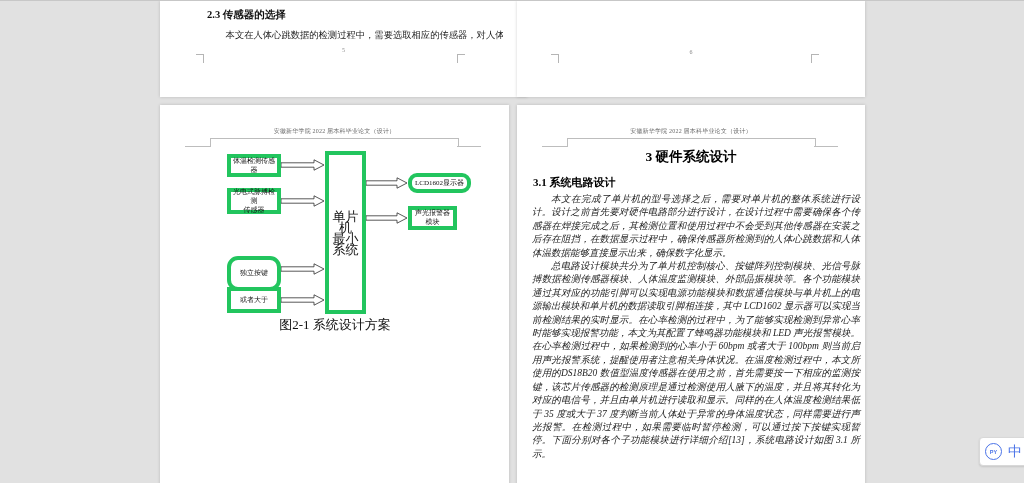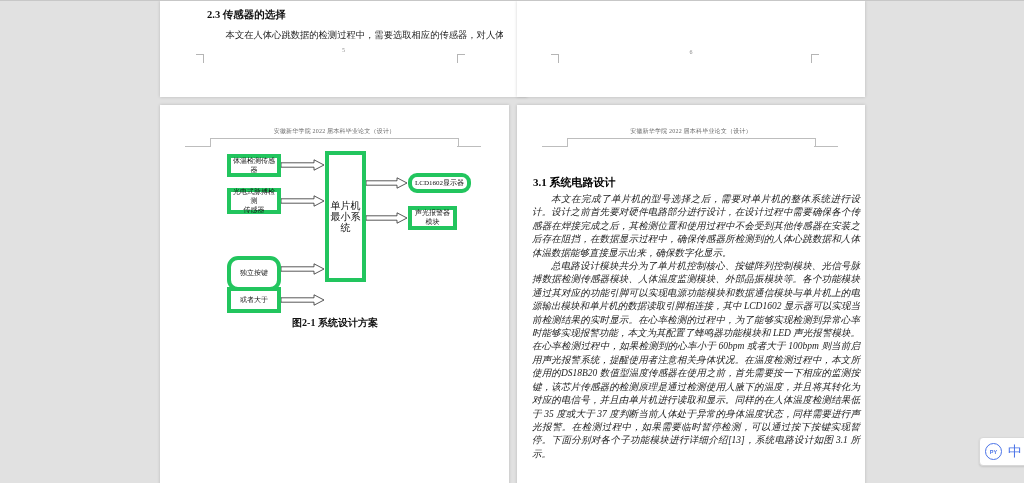--- a/index.html
+++ b/index.html
@@ -48,21 +48,21 @@
   }
 
   
   .dbox{
     position:absolute; box-sizing:border-box; border:4px solid #22c55e; background:#fff;
     display:flex; align-items:center; justify-content:center; text-align:center;
     font-size:7px; line-height:9px; color:#111; white-space:pre-line;
   }
   .harrow{ position:absolute; }
   .figcap{ position:absolute; left:60px; top:211px; width:230px; text-align:center;
-    font-size:10px; font-weight:bold; color:#111; }
+    font-size:13px; font-weight:normal; color:#111; }
 
   
   .ime{
     position:absolute; left:979px; top:436px; width:62px; height:27px;
     background:#fff; border:1px solid #d8d8d8; border-radius:4px;
     box-shadow:0 1px 2px rgba(0,0,0,.12); display:flex; align-items:center;
   }
   .ime-circle{
     width:15px; height:15px; margin-left:5px; border:1.6px solid #4a73e8; border-radius:50%;
     display:flex; align-items:center; justify-content:center;
@@ -99,21 +99,21 @@
     <div class="tb-out-r"></div>
 
     <div class="diagram">
 
       <div class="dbox" style="left:67px; top:49px;  width:54px; height:23px;">体温检测传感器</div>
       <div class="dbox" style="left:67px; top:83px;  width:54px; height:26px;">光电式脉搏检测
 传感器</div>
       <div class="dbox" style="left:67px; top:151px; width:54px; height:35px;border-radius:11px;">独立按键</div>
       <div class="dbox" style="left:67px; top:182px; width:54px; height:26px;">或者大于</div>
 
-      <div class="dbox" style="left:165px; top:46px; width:41px; height:131px; font-size:10px; line-height:11px;">单片机
+      <div class="dbox" style="left:165px; top:46px; width:41px; height:163px; font-size:13px; line-height:11px;">单片机
 最小系统</div>
 
       <div class="dbox" style="left:248px; top:68px;  width:63px; height:20px;border-radius:9px;">LCD1602显示器</div>
       <div class="dbox" style="left:248px; top:101px; width:49px; height:24px;">声光报警器模块</div>
 
       <svg class="harrow" style="left:121px; top:54px;" width="44" height="12" viewBox="0 0 44 12">
           <polygon points="0,3.8 33,3.8 33,0.8 43,6 33,11.2 33,8.2 0,8.2" fill="#ffffff" stroke="#2f2f2f" stroke-width="0.8"></polygon>
         </svg>
       <svg class="harrow" style="left:121px; top:90px;" width="44" height="12" viewBox="0 0 44 12">
           <polygon points="0,3.8 33,3.8 33,0.8 43,6 33,11.2 33,8.2 0,8.2" fill="#ffffff" stroke="#2f2f2f" stroke-width="0.8"></polygon>
@@ -134,20 +134,21 @@
       <div class="figcap">图2-1 系统设计方案</div>
     </div>
   </div>
 
   <div class="page page-main-right">
     <div class="hdr">安徽新华学院 2022 届本科毕业论文（设计）</div>
     <div class="tb-inner"></div>
     <div class="tb-out-l"></div>
     <div class="tb-out-r"></div>
 
+    <div class="chapter">3  硬件系统设计</div>
     <div class="section">3.1  系统电路设计</div>
 
     <div class="bodytext">
       <p>本文在完成了单片机的型号选择之后，需要对单片机的整体系统进行设计。设计之前首先要对硬件电路部分进行设计，在设计过程中需要确保各个传感器在焊接完成之后，其检测位置和使用过程中不会受到其他传感器在安装之后存在阻挡，在数据显示过程中，确保传感器所检测到的人体心跳数据和人体体温数据能够直接显示出来，确保数字化显示。</p>
       <p>总电路设计模块共分为了单片机控制核心、按键阵列控制模块、光信号脉搏数据检测传感器模块、人体温度监测模块、外部晶振模块等。各个功能模块通过其对应的功能引脚可以实现电源功能模块和数据通信模块与单片机上的电源输出模块和单片机的数据读取引脚相连接，其中 LCD1602 显示器可以实现当前检测结果的实时显示。在心率检测的过程中，为了能够实现检测到异常心率时能够实现报警功能，本文为其配置了蜂鸣器功能模块和 LED 声光报警模块。在心率检测过程中，如果检测到的心率小于 60bpm 或者大于 100bpm 则当前启用声光报警系统，提醒使用者注意相关身体状况。在温度检测过程中，本文所使用的DS18B20 数值型温度传感器在使用之前，首先需要按一下相应的监测按键，该芯片传感器的检测原理是通过检测使用人腋下的温度，并且将其转化为对应的电信号，并且由单片机进行读取和显示。同样的在人体温度检测结果低于 35 度或大于 37 度判断当前人体处于异常的身体温度状态，同样需要进行声光报警。在检测过程中，如果需要临时暂停检测，可以通过按下按键实现暂停。下面分别对各个子功能模块进行详细介绍[13]，系统电路设计如图 3.1 所示。</p>
     </div>
   </div>
 
   <div class="ime">
     <div class="ime-circle">PY</div>

